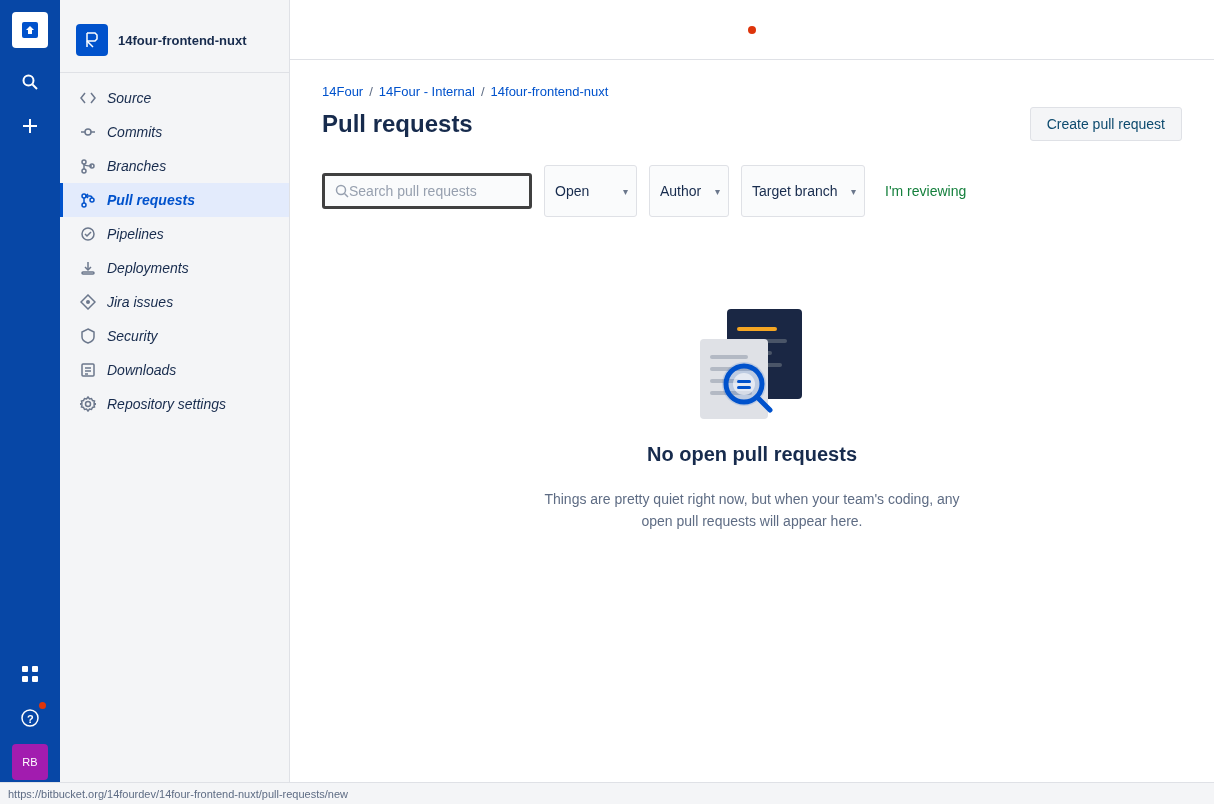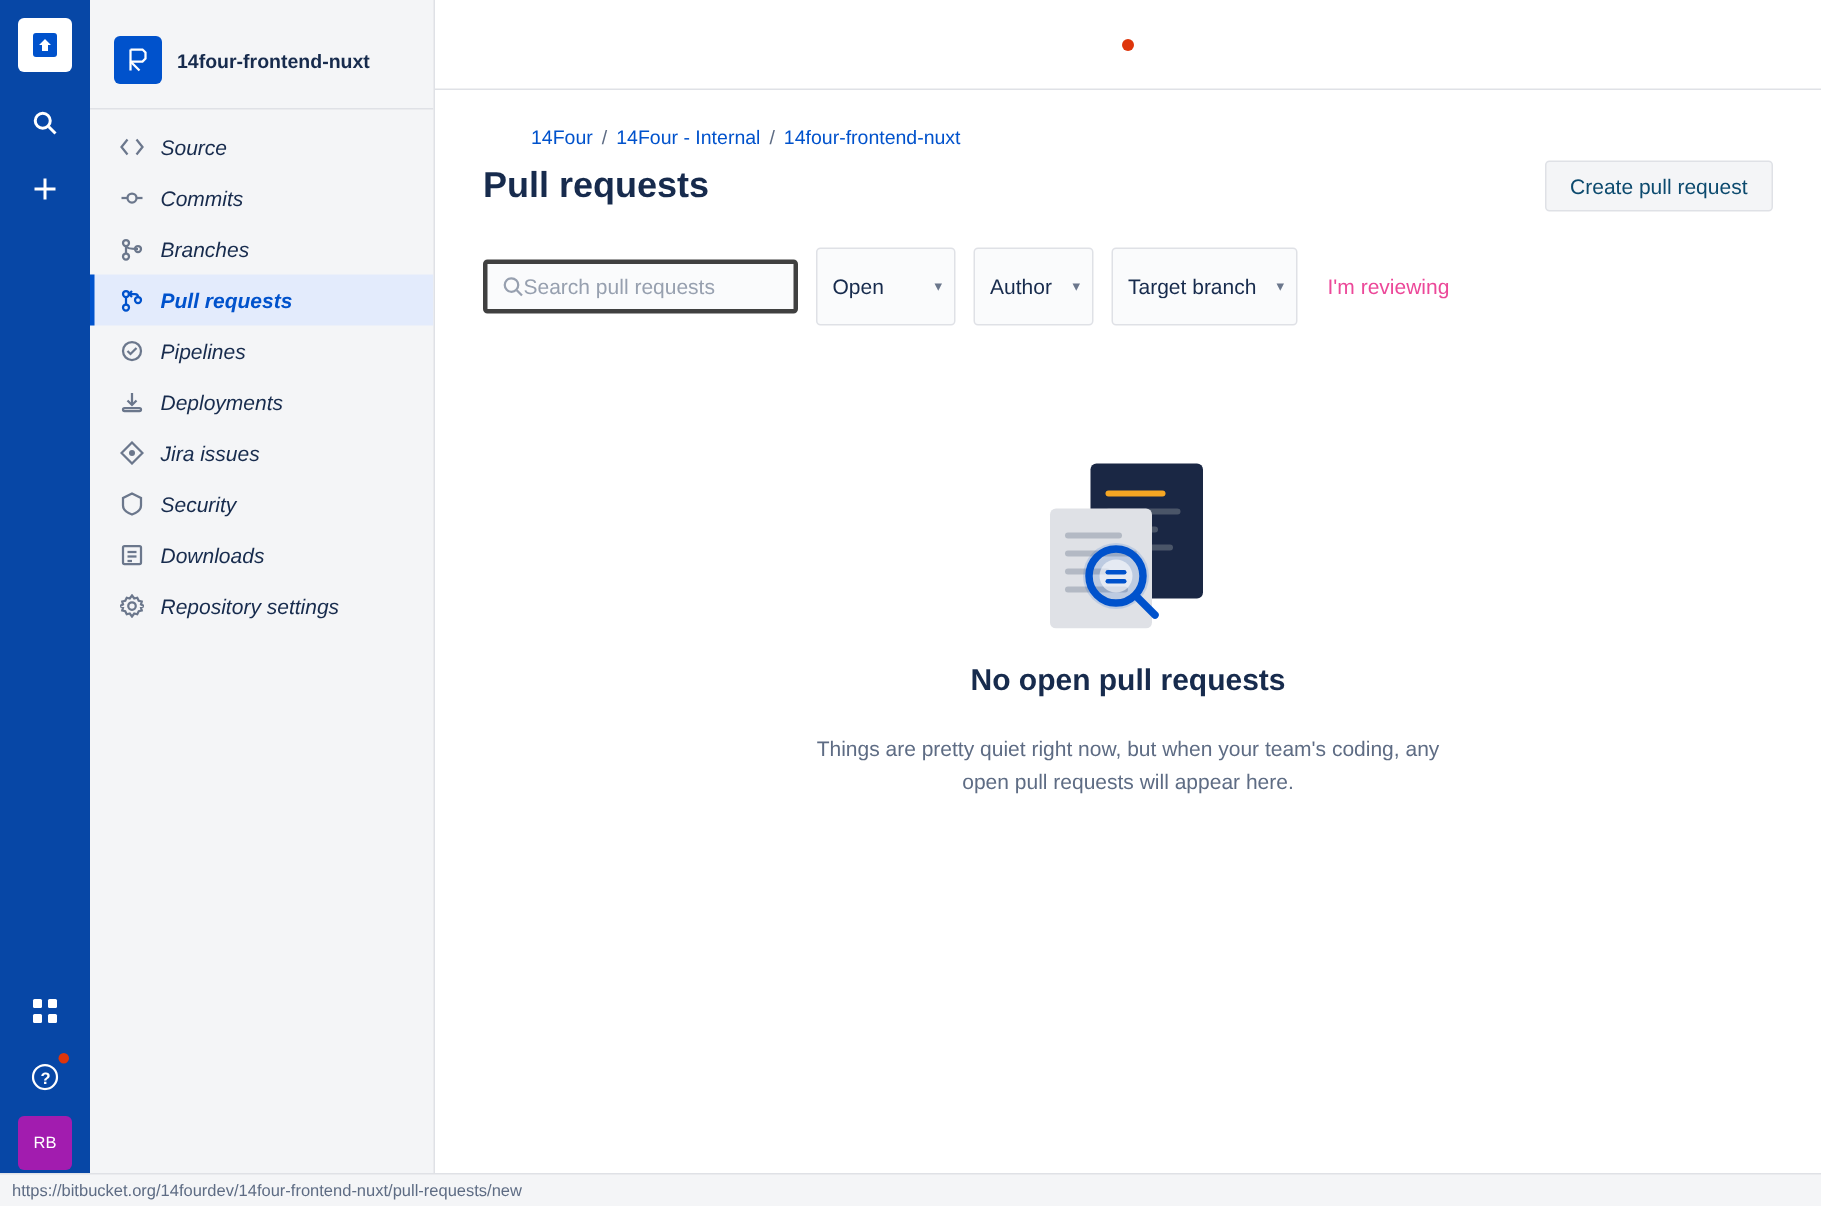--- a/index.html
+++ b/index.html
@@ -122,21 +122,20 @@
     }
 
     
     .breadcrumb {
       font-size: 13px;
       color: #5e6c84;
       margin-bottom: 8px;
       display: flex;
       align-items: center;
       gap: 6px;
-      margin-left: 32px;
     }
     .breadcrumb a { color: #0052cc; text-decoration: none; }
     .breadcrumb-sep { color: #5e6c84; }
 
     
     .page-header {
       display: flex;
       align-items: center;
       justify-content: space-between;
       margin-bottom: 24px;
@@ -180,21 +179,21 @@
       outline: none;
       font-size: 14px;
       color: #172b4d;
       width: 170px;
     }
     .search-box input::placeholder { color: #97a0af; }
     .search-icon { color: #6b778c; font-size: 14px; }
 
     .filter-link {
       font-size: 14px;
-      color: #ec4899;
+      color: #15803d;
       cursor: pointer;
       text-decoration: none;
       padding: 0 8px;
       height: 36px;
       display: flex;
       align-items: center;
     }
 
     
     .empty-state {

